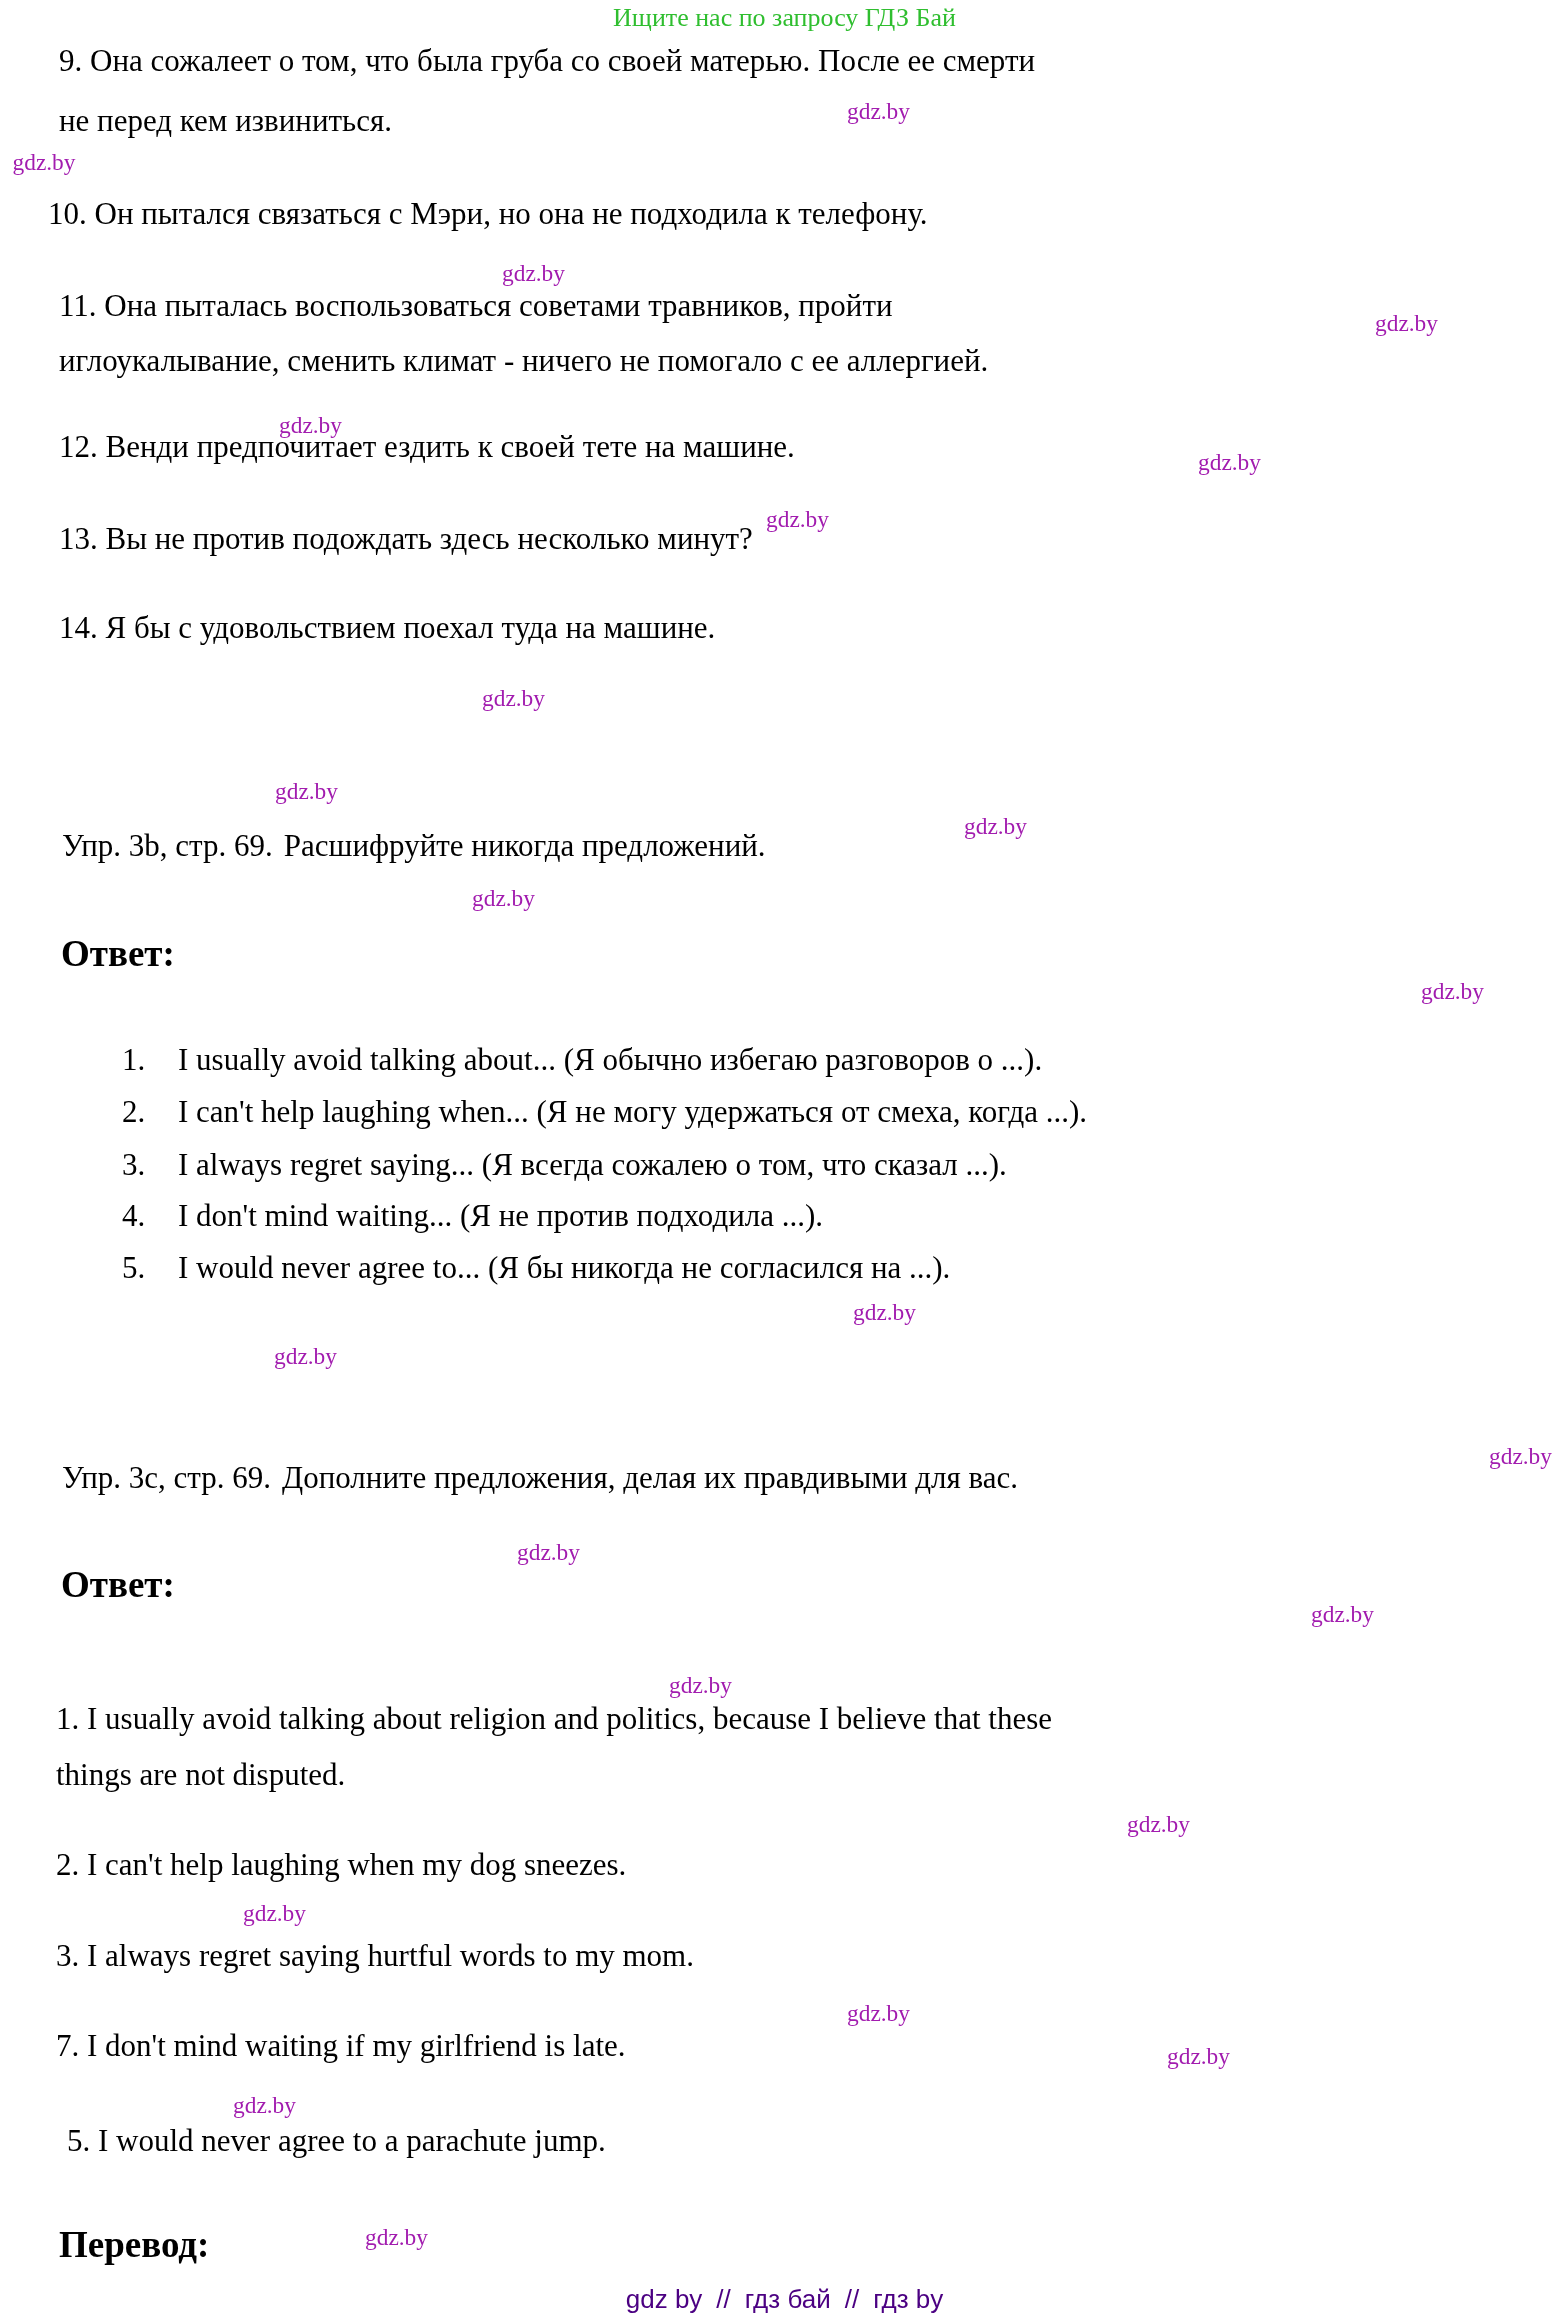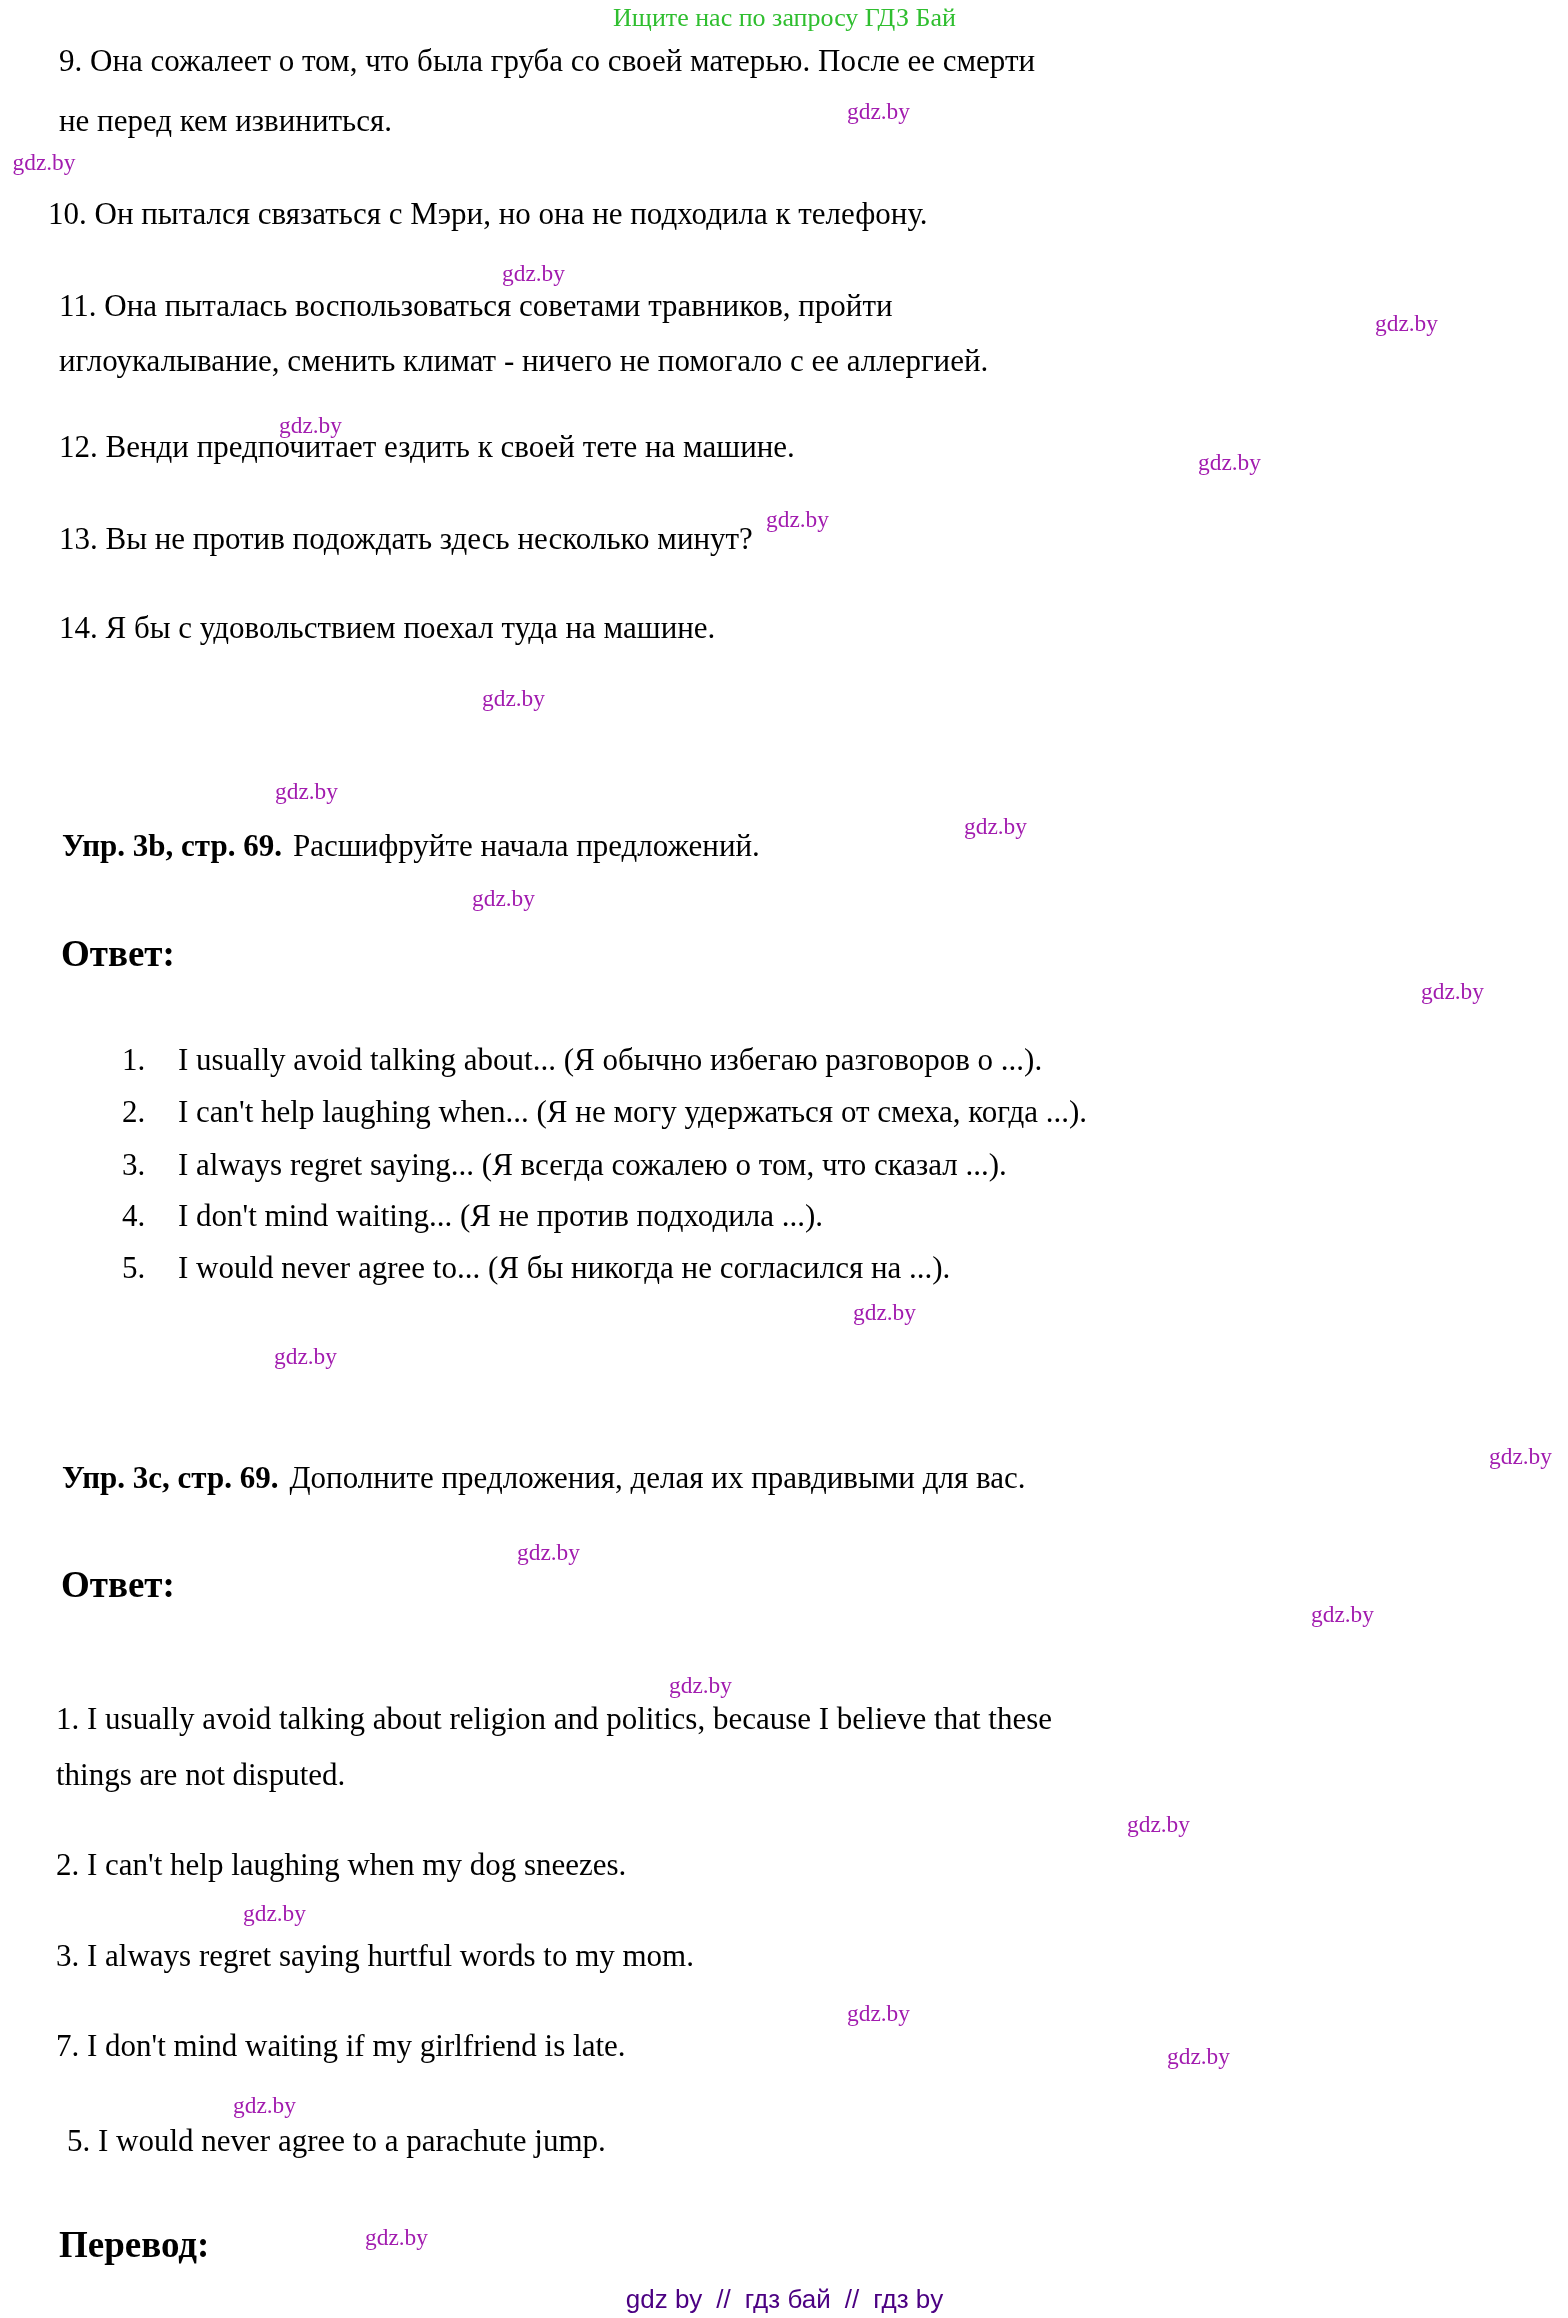--- a/index.html
+++ b/index.html
@@ -14,21 +14,21 @@
     color: #000000;
   }
   .line {
     position: absolute;
     font-size: 31px;
     line-height: 1.1;
     white-space: nowrap;
     color: #000000;
     font-family: "Liberation Serif", serif;
   }
-  .bold { font-weight: bold; }
+  .bold { font-weight: normal; }
   .label { font-size: 37px; font-weight: bold; }
   .title-rest { margin-left: 11px; }
   .wm {
     position: absolute;
     font-family: Liberation Serif, serif;
     font-size: 23.4px;
     color: #a21caf;
     white-space: nowrap;
   }
   .promo {
@@ -61,21 +61,21 @@
 <div class="line" style="left:59px; top:44px">9. Она сожалеет о том, что была груба со своей матерью. После ее смерти</div>
 <div class="line" style="left:59px; top:104px">не перед кем извиниться.</div>
 <div class="line" style="left:48px; top:197px">10. Он пытался связаться с Мэри, но она не подходила к телефону.</div>
 <div class="line" style="left:59px; top:289px">11. Она пыталась воспользоваться советами травников, пройти</div>
 <div class="line" style="left:59px; top:344px">иглоукалывание, сменить климат - ничего не помогало с ее аллергией.</div>
 <div class="line" style="left:59px; top:430px">12. Венди предпочитает ездить к своей тете на машине.</div>
 <div class="line" style="left:59px; top:522px">13. Вы не против подождать здесь несколько минут?</div>
 <div class="line" style="left:59px; top:611px">14. Я бы с удовольствием поехал туда на машине.</div>
 
 <div class="line" style="left:62px; top:829px">
-  <span class="bold">Упр. 3b, стр. 69.</span><span class="title-rest">Расшифруйте начала предложений.</span>
+  <span class="bold">Упр. 3b, стр. 69.</span><span class="title-rest">Расшифруйте никогда предложений.</span>
 </div>
 <div class="line label" style="left:61px; top:934px">Ответ:</div>
 
 <div class="line" style="left:122px; top:1043px">1.</div>
 <div class="line" style="left:178px; top:1043px">I usually avoid talking about... (Я обычно избегаю разговоров о ...).</div>
 <div class="line" style="left:122px; top:1095px">2.</div>
 <div class="line" style="left:178px; top:1095px">I can't help laughing when... (Я не могу удержаться от смеха, когда ...).</div>
 <div class="line" style="left:122px; top:1148px">3.</div>
 <div class="line" style="left:178px; top:1148px">I always regret saying... (Я всегда сожалею о том, что сказал ...).</div>
 <div class="line" style="left:122px; top:1199px">4.</div>

